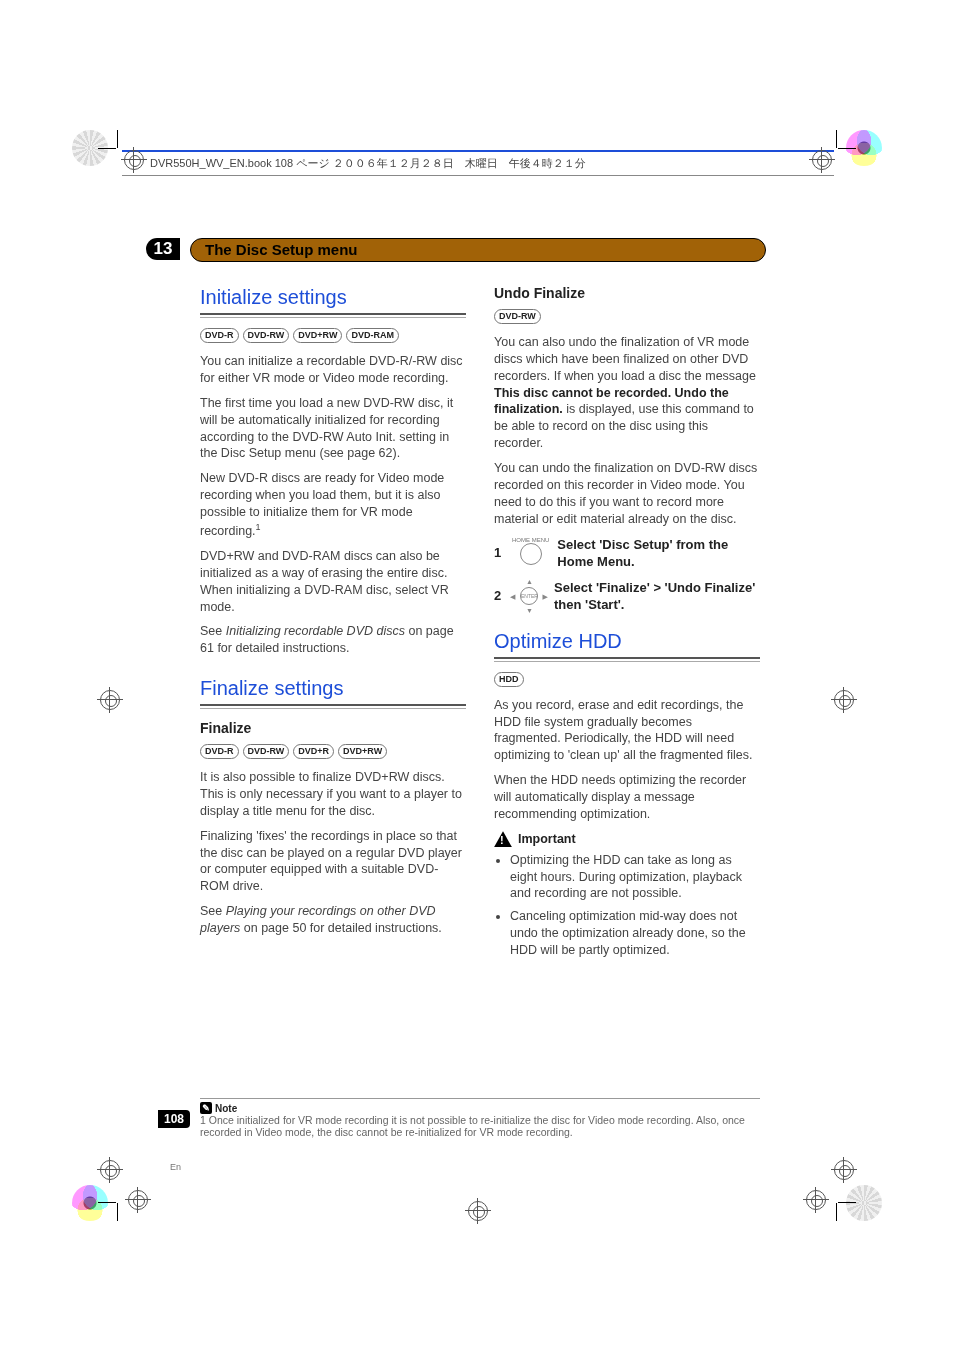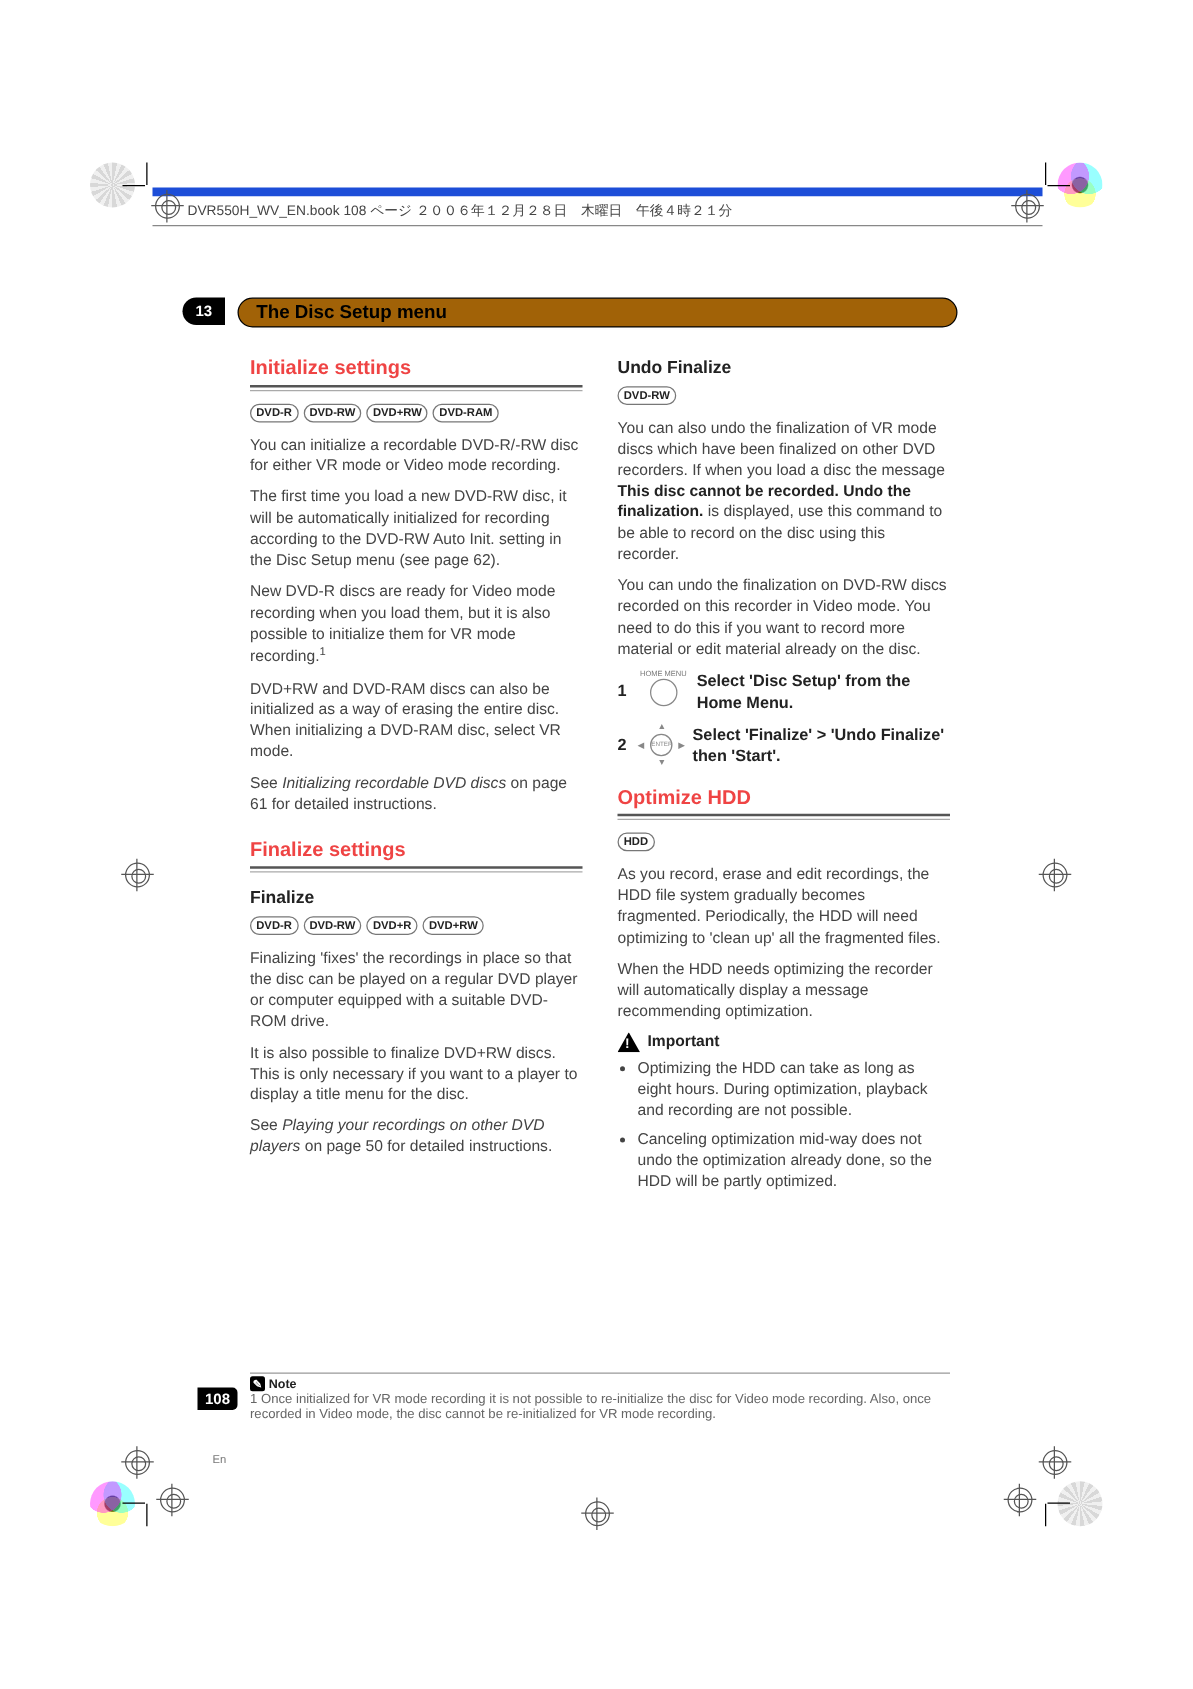--- a/index.html
+++ b/index.html
@@ -50,21 +50,21 @@
     width: 36px; height: 36px;
     border-radius: 50%;
     background:
       repeating-conic-gradient(#d8d8d8 0 12deg, #f0f0f0 12deg 24deg);
   }
   .header-strip {
     position: absolute;
     left: 122px;
     top: 150px;
     right: 120px;
-    border-top: 7px solid #1d4ed8;
+    border-top: 2px solid #1d4ed8;
     border-bottom: 1px solid #888;
     padding: 4px 4px 4px 28px;
     font-size: 11px;
     color: #444;
   }
   .header-strip .reg {
     position: absolute;
     left: 2px; top: -2px;
   }
   .header-strip .reg2 {
@@ -74,21 +74,21 @@
   .chapter-badge {
     position: absolute;
     left: 146px;
     top: 238px;
     width: 34px;
     height: 22px;
     background: #000;
     color: #fff;
     border-radius: 11px 0 0 11px;
     font-weight: bold;
-    font-size: 12px;
+    font-size: 17px;
     text-align: center;
     line-height: 22px;
   }
   .chapter-pill {
     position: absolute;
     left: 190px;
     top: 238px;
     width: 560px;
     height: 22px;
     border: 1.5px solid #000;
@@ -109,23 +109,23 @@
     line-height: 1.35;
   }
   .cols {
     display: flex;
     gap: 28px;
   }
   .col {
     width: 266px;
   }
   h2.section {
-    font-size: 16px;
-    font-weight: bold;
-    color: #ef4444;
+    font-size: 20px;
+    font-weight: normal;
+    color: #1d4ed8;
     margin: 6px 0 2px 0;
   }
   .rule {
     height: 2px;
     background: #555;
     margin-bottom: 2px;
   }
   .rule-thin {
     height: 1px;
     background: #aaa;
@@ -334,22 +334,22 @@
       <h2 class="section" style="margin-top:18px;">Finalize settings</h2>
       <div class="rule"></div>
           <div class="rule-thin"></div>
       <div class="sub">Finalize</div>
       <div class="disc-badges">
         <span class="badge">DVD-R</span>
         <span class="badge">DVD-RW</span>
         <span class="badge">DVD+R</span>
         <span class="badge">DVD+RW</span>
       </div>
+      <p>It is also possible to finalize DVD+RW discs. This is only necessary if you want to a player to display a title menu for the disc.</p>
       <p>Finalizing 'fixes' the recordings in place so that the disc can be played on a regular DVD player or computer equipped with a suitable DVD-ROM drive.</p>
-      <p>It is also possible to finalize DVD+RW discs. This is only necessary if you want to a player to display a title menu for the disc.</p>
       <p><span>See </span><span class="italic">Playing your recordings on other DVD players</span><span> on page 50 for detailed instructions.</span></p>
     </div>
 
     <div class="col">
       <div class="sub" style="margin-top:6px;">Undo Finalize</div>
       <div class="disc-badges">
         <span class="badge">DVD-RW</span>
       </div>
       <p><span>You can also undo the finalization of VR mode discs which have been finalized on other DVD recorders. If when you load a disc the message </span><span class="bold">This disc cannot be recorded. Undo the finalization.</span><span> is displayed, use this command to be able to record on the disc using this recorder.</span></p>
       <p>You can undo the finalization on DVD-RW discs recorded on this recorder in Video mode. You need to do this if you want to record more material or edit material already on the disc.</p>

